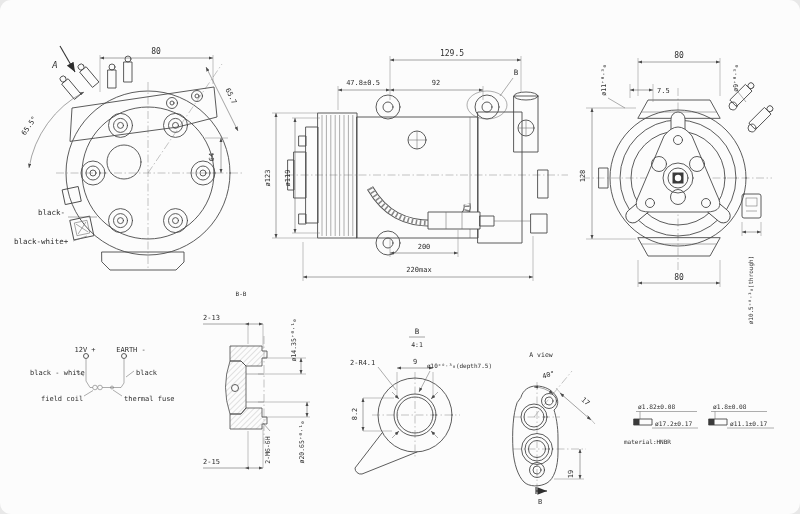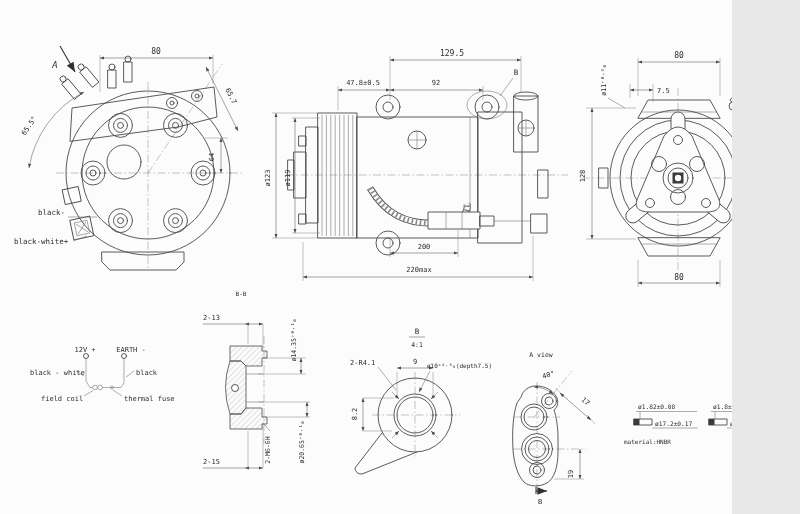--- a/index.html
+++ b/index.html
@@ -1,17 +1,17 @@
 <!DOCTYPE html>
 <html><head>
 <meta charset="utf-8">
 <style>
   html,body{margin:0;padding:0;background:#e8e8e8;}
-  .sheet{position:relative;width:732px;height:514px;background:#fcfcfc;overflow:hidden;
-         font-family:"DejaVu Sans Mono",monospace;}
+  .sheet{position:relative;width:800px;height:514px;background:#fcfcfc;overflow:hidden;
+         font-family:"DejaVu Sans Mono",monospace;border-radius:11px;}
   svg{position:absolute;left:0;top:0;}
   
   .ol  {fill:none;stroke:#4a4a4a;stroke-width:.9;stroke-linejoin:round;stroke-linecap:round;}
   .olw {fill:#fcfcfc;stroke:#4a4a4a;stroke-width:.9;stroke-linejoin:round;}
   .thin{fill:none;stroke:#6b6b6b;stroke-width:.55;}
   .cl  {fill:none;stroke:#8a8a8a;stroke-width:.5;stroke-dasharray:8 2.5 1.5 2.5;}
   .diml{fill:none;stroke:#5a5a5a;stroke-width:.55;}
   .dimext{fill:none;stroke:#7a7a7a;stroke-width:.45;}
   .hatched{fill:url(#h45);stroke:#4a4a4a;stroke-width:.8;}
   .harn1{fill:none;stroke:#555;stroke-width:7;}

